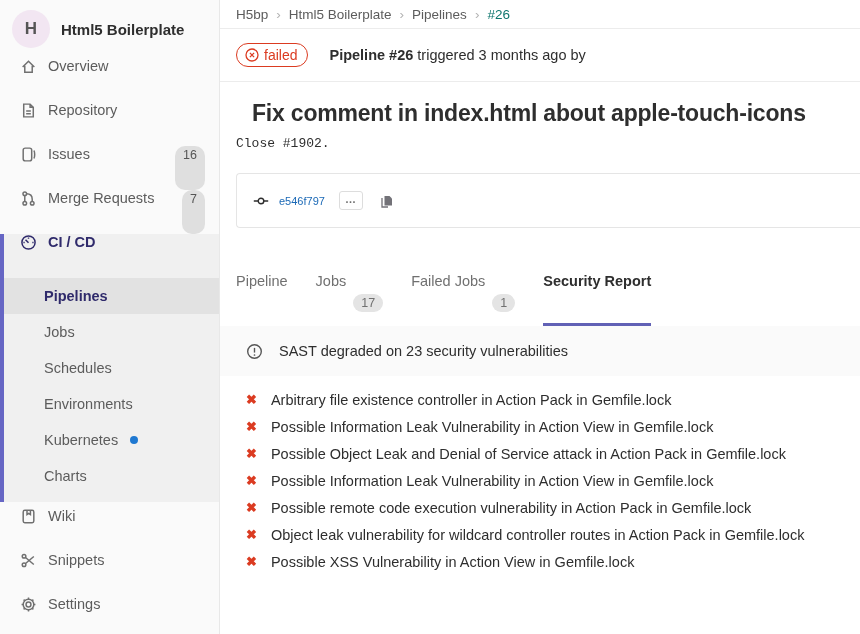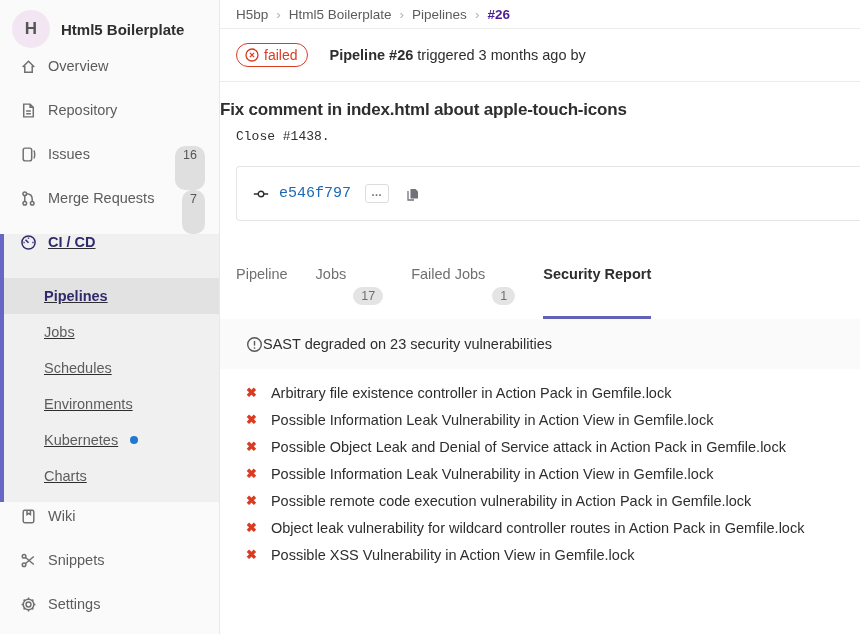--- a/index.html
+++ b/index.html
@@ -13,66 +13,66 @@
   .sidebar-header { display:flex; align-items:center; padding:10px 12px; height:58px; cursor:pointer; }
   .avatar { width:38px; height:38px; border-radius:50%; background:#f2e6f2; color:#555;
     display:flex; align-items:center; justify-content:center; font-weight:bold; font-size:17px; }
   .project-name { margin-left:11px; font-weight:bold; font-size:15px; color:#2e2e2e; }
   .nav-item { display:flex; height:44px; padding:0 14px 0 20px;
     color:#5c5c5c; cursor:pointer; }
   .nav-item .nicon { width:17px; height:17px; margin-right:11px; flex:none; display:flex; align-items:center; }
   .nav-item svg { stroke:#707070; fill:none; stroke-width:1.4; }
   .badge-pill { margin-left:auto; background:#dfdfdf; color:#555; font-size:12.5px;
     border-radius:10px; padding:1px 8px; line-height:16px; }
-  .ci-section { background:#f0f0f0; border-left:4px solid #6666c4; padding-bottom:8px;text-decoration:underline; }
+  .ci-section { background:#f0f0f0; border-left:4px solid #6666c4; padding-bottom:8px; }
   .ci-section .nav-item.top { padding-left:16px; font-weight:bold; color:#2f2a6b; }
   .ci-section .nav-item.top svg { stroke:#2f2a6b; }
   .sub-item { display:flex; align-items:center; height:36px; padding-left:40px;
     color:#5c5c5c; cursor:pointer; }
   .sub-item.current { background:#e2e2e2; color:#2f2a6b; font-weight:bold; }
   .k-dot { width:8px; height:8px; border-radius:50%; background:#1f78d1; margin-left:12px; }
 
   
   .main { flex:1; background:#fff; overflow:hidden; }
   .breadcrumb { height:29px; display:flex; align-items:center; padding-left:16px;
     border-bottom:1px solid #ececec; font-size:13.5px; color:#5c5c5c; gap:8px; }
   .crumb { cursor:pointer; }
   .crumb-sep { color:#b3b3b3; }
-  .crumb-current { color:#4c1d95; font-weight:bold; }
+  .crumb-current { color:#0f766e; font-weight:normal; }
 
   .status-row { height:53px; display:flex; align-items:center; padding-left:16px;
     border-bottom:1px solid #ececec; gap:21px; font-size:14.5px; }
   .failed-badge { display:inline-flex; align-items:center; gap:5px; color:#db3b21;
     border:1px solid #db3b21; border-radius:14px; padding:3px 10px 3px 8px; font-size:14px; }
   .failed-badge svg { stroke:#db3b21; fill:none; stroke-width:1.3; }
 
-  .commit-title { font-size:17px; font-weight:bold; margin:18px 0 9px; letter-spacing:-0.2px; }
+  .commit-title { font-size:23px; font-weight:bold; margin:18px 32px 9px; letter-spacing:-0.2px; }
   .commit-msg { font-family:"Liberation Mono", monospace; font-size:13px; margin:0 16px 22px; }
 
   .jobs-box { margin-left:16px; border:1px solid #e5e5e5; border-right:none;
     border-radius:4px 0 0 4px; font-size:14.5px; }
   .jobs-row { height:53px; display:flex; align-items:center; padding:0 16px; gap:10px; }
   .jobs-row.first { border-bottom:1px solid #e5e5e5; }
   .jobs-row svg.dark { stroke:#2e2e2e; fill:none; stroke-width:1.4; }
   .link { color:#1b69b6; cursor:pointer; text-decoration:none; }
-  .sha { font-family:Liberation Mono, monospace; font-size:15px; }
+  .sha { font-family:Liberation Sans, sans-serif; font-size:11px; }
   .ellipsis-btn { border:1px solid #ddd; border-radius:3px; background:#fff; color:#707070;
     font-size:11px; font-weight:bold; letter-spacing:1px; line-height:12px;
     padding:1px 5px 4px; margin-left:4px; cursor:pointer; }
   .copy-btn { margin-left:6px; cursor:pointer; display:flex; }
   .copy-btn svg { stroke:#737278; fill:none; stroke-width:1.3; }
 
   .tabs { display:flex; gap:28px; margin:22px 0 0 16px; font-size:14.5px; }
   .tab { display:flex; align-items:center; gap:7px; padding-bottom:11px; color:#707070;
     cursor:pointer; border-bottom:3px solid transparent; }
   .tab.active { color:#2e2e2e; font-weight:bold; border-bottom-color:#6161b5; }
   .tab .badge-pill { margin-left:0; background:#e4e4e4; color:#707070;margin-top:44px; }
 
   .alert-band { background:#fafafa; height:50px; display:flex; align-items:center;
-    padding-left:26px; font-size:14.5px; }
+    padding-left:26px; gap:16px; font-size:14.5px; }
   .alert-band svg { stroke:#555; fill:none; stroke-width:1.3; }
 
   .vuln-list { padding-top:10px; }
   .vuln-row { height:27px; display:flex; align-items:center; padding-left:26px; gap:14px;
     font-size:14.5px; cursor:pointer; }
   .x-icon { color:#db3b21; font-weight:bold; font-size:13px; line-height:13px; }
 </style>
 </head>
 <body>
 
@@ -210,21 +210,21 @@
           </svg>
         <span>failed</span>
       </span>
       <span>
         <b>Pipeline #26</b>
         <span>triggered 3 months ago by</span>
       </span>
     </div>
 
     <div class="commit-title">Fix comment in index.html about apple-touch-icons</div>
-    <div class="commit-msg">Close #1438.</div>
+    <div class="commit-msg">Close #1902.</div>
 
     <div class="jobs-box">
       <div class="jobs-row">
         <svg class="dark" viewBox="0 0 16 16" width="16" height="16">
             <circle cx="8" cy="8" r="2.8"></circle>
             <path d="M0.8 8 h4.4 M10.8 8 h4.4"></path>
           </svg>
         <span class="link sha">e546f797</span>
         <button class="ellipsis-btn">…</button>
         <span class="copy-btn">

